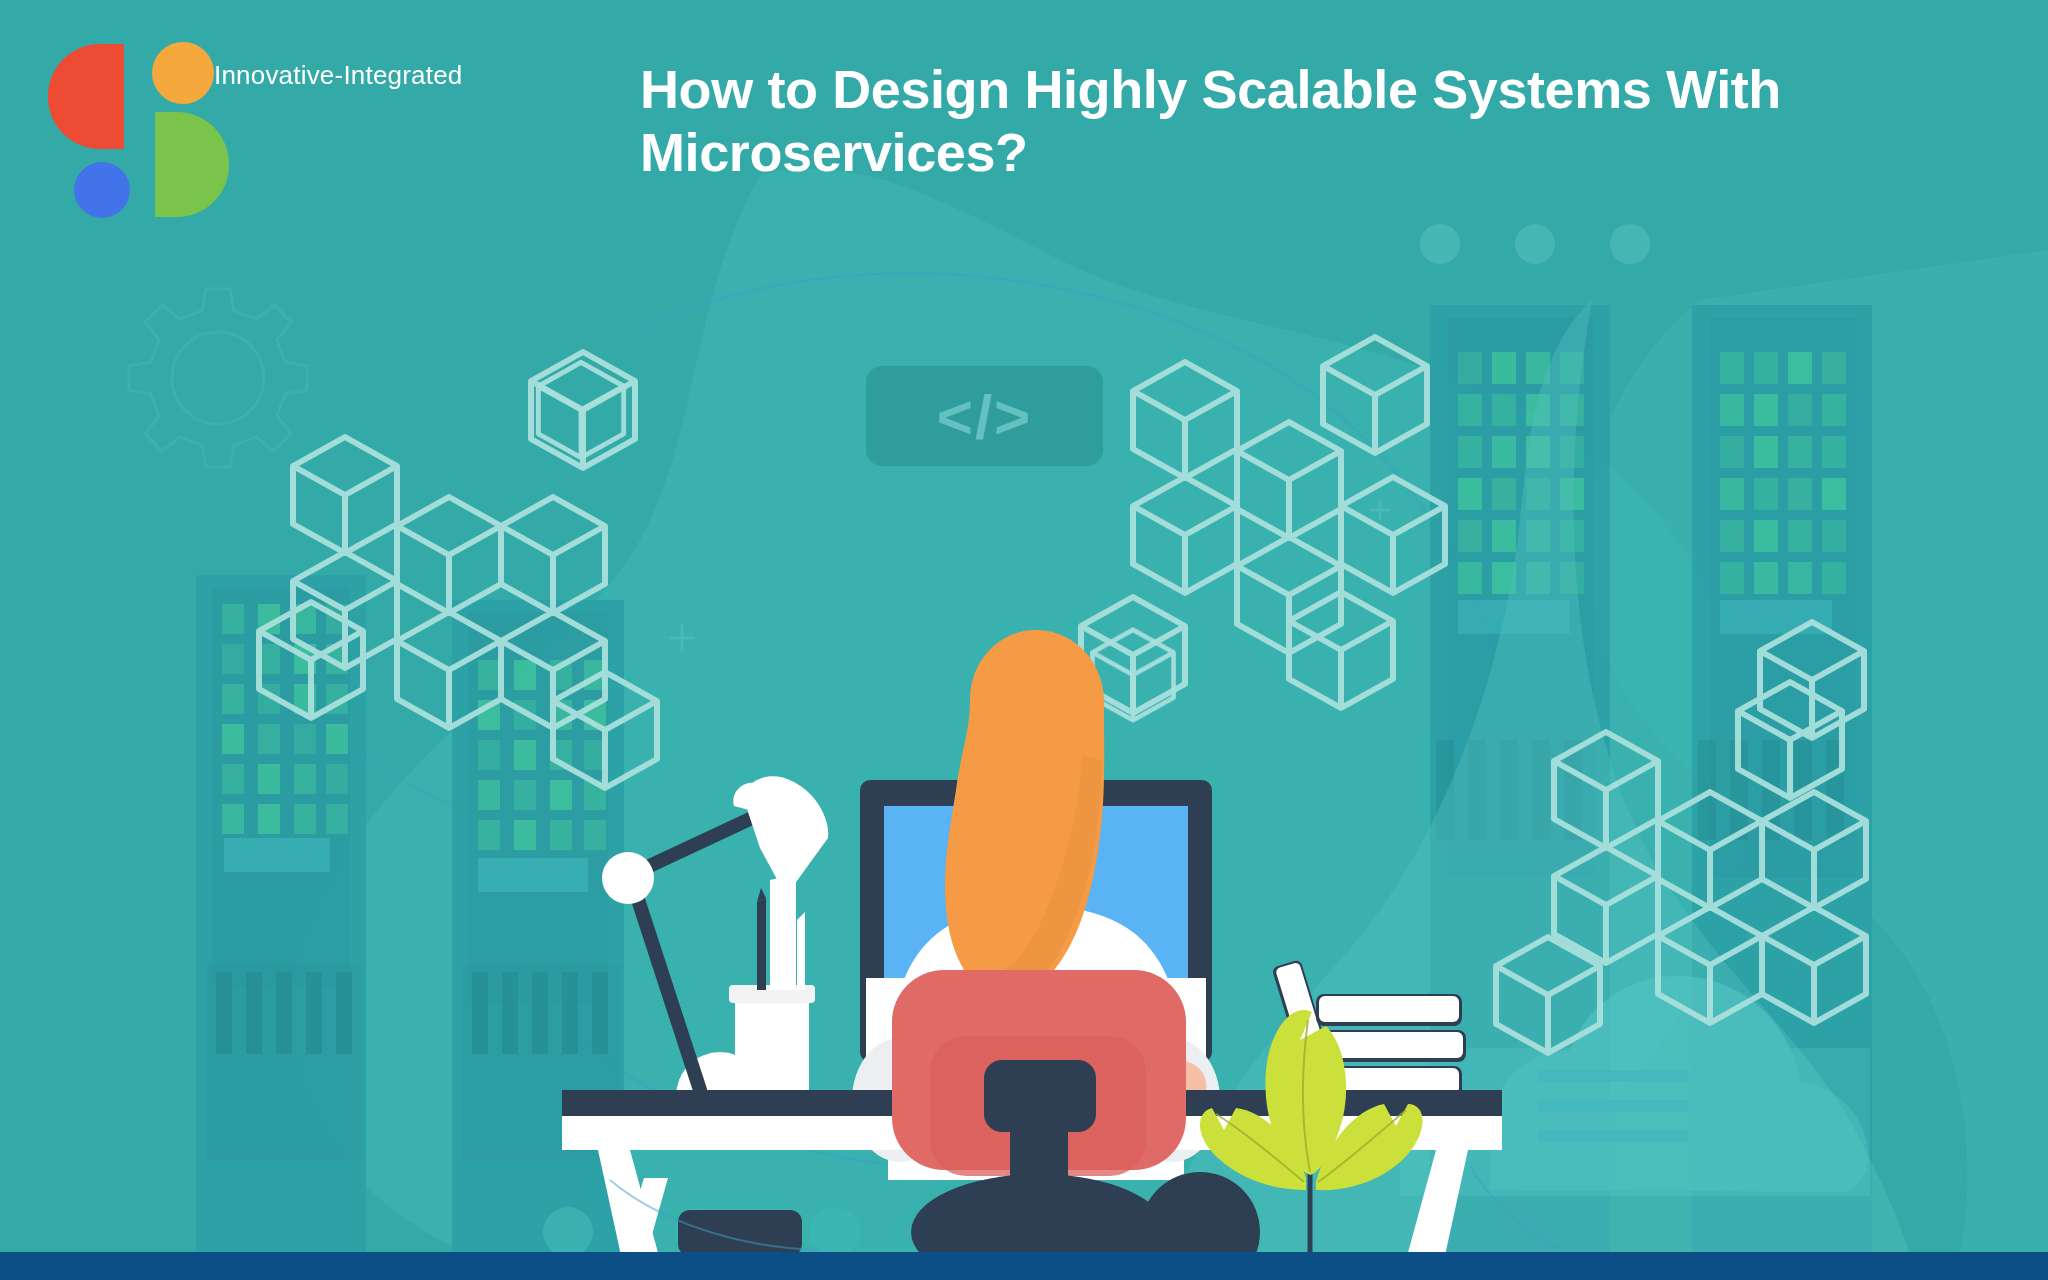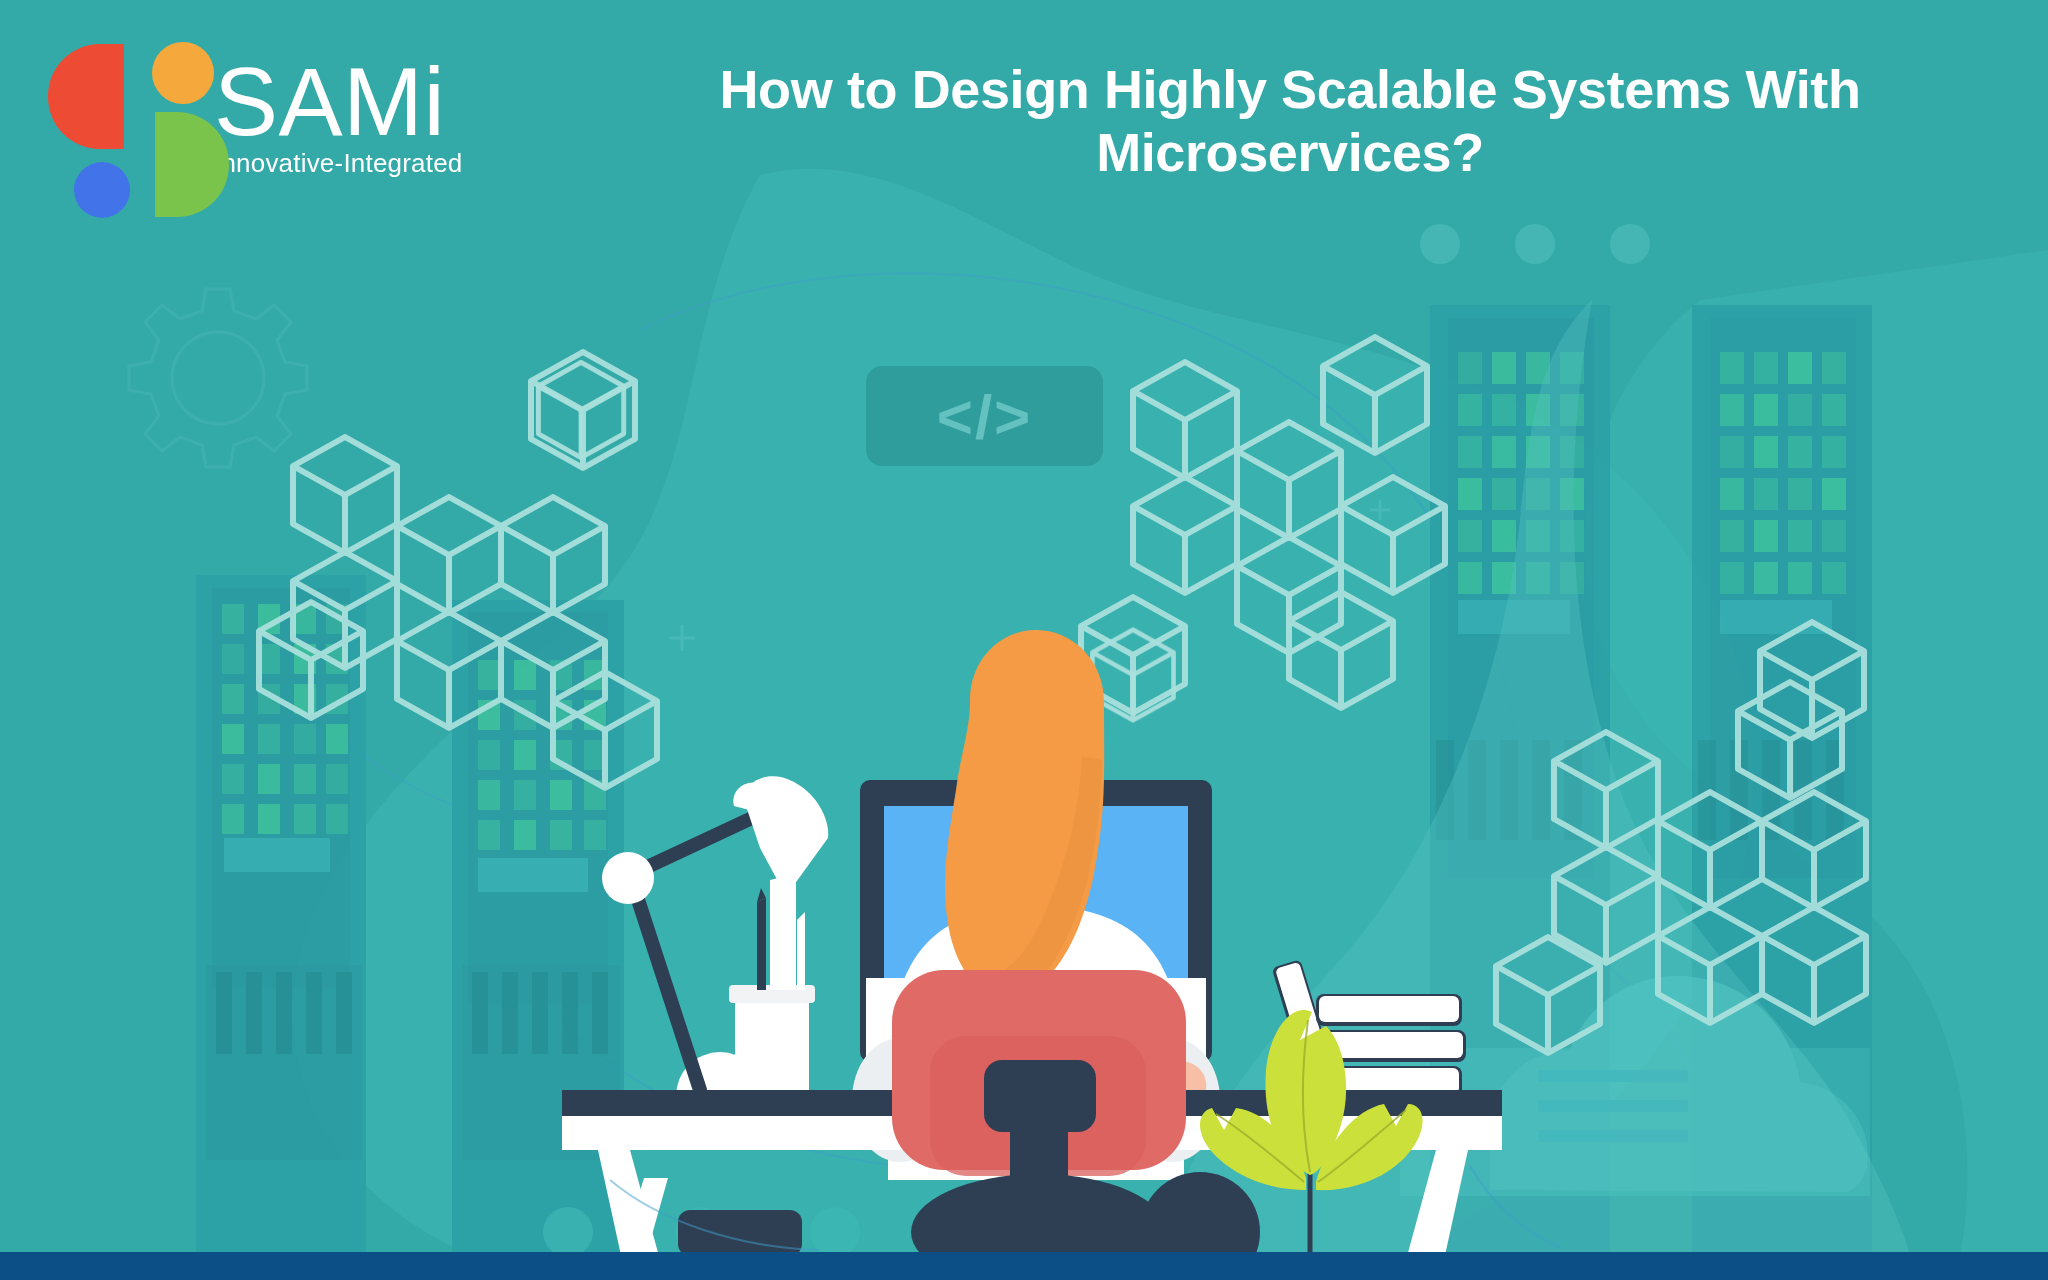--- a/index.html
+++ b/index.html
@@ -50,21 +50,21 @@
     color:#ffffff; font-size:96px; line-height:.92;
     letter-spacing:.5px; font-weight:400;
   }
   #logo-tag {
     color:#ffffff; font-size:26px; letter-spacing:.2px;
     margin-top:2px; text-align:right; padding-right:4px;
   }
   #headline {
     position:absolute; left:640px; top:58px; width:1300px;
     color:#ffffff; font-size:54px; font-weight:700;
-    line-height:1.17; letter-spacing:-.4px;text-align:center;
+    line-height:1.17; letter-spacing:-.4px;
   }
 
   
   #bottombar {
     position:absolute; left:0; top:1252px; width:2048px; height:28px;
     background:#0b4f86; z-index:45;
   }
 </style>
 </head>
 <body>
@@ -462,21 +462,20 @@
   <div id="header">
 
     <div id="logo-block">
       <div id="logo-mark">
         <div class="shp" id="logo-red"></div>
         <div class="shp" id="logo-orange"></div>
         <div class="shp" id="logo-green"></div>
         <div class="shp" id="logo-blue"></div>
       </div>
       <div id="logo-text">
-        <div id="logo-word">SAMi</div>
         <div id="logo-tag">Innovative-Integrated</div>
       </div>
     </div>
 
     <h1 id="headline">How to Design Highly Scalable Systems With Microservices?</h1>
   </div>
 
   <div id="bottombar"></div>
 
 </div>

